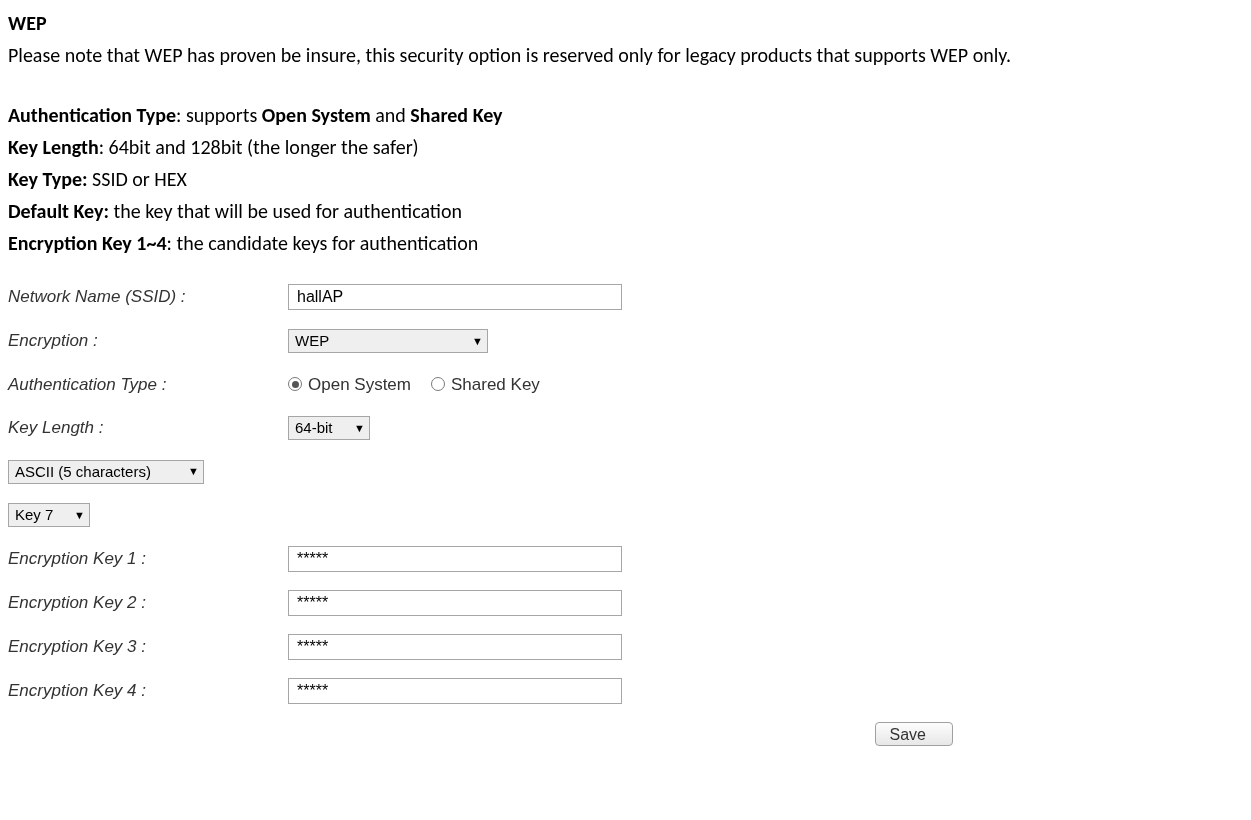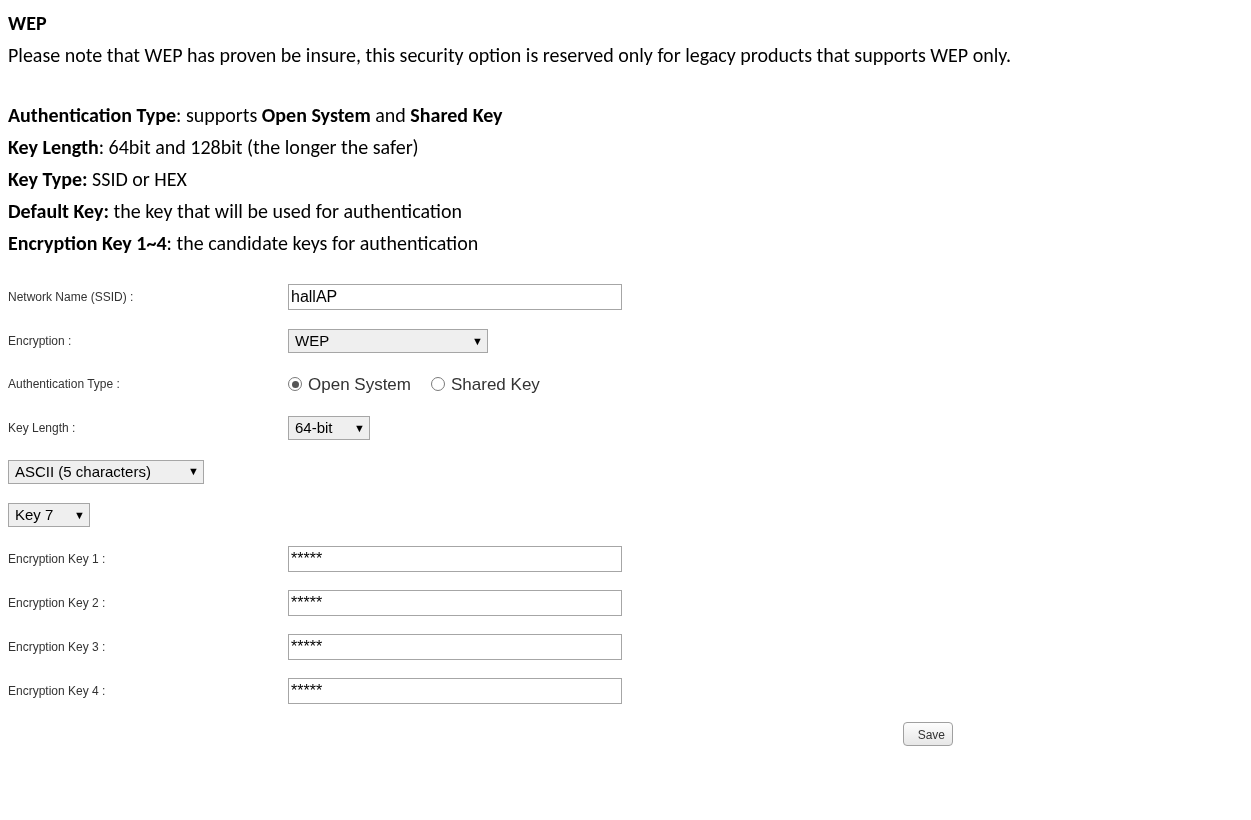--- a/index.html
+++ b/index.html
@@ -34,30 +34,31 @@
       margin: 8px 0 14px 2px;
     }
     .form-row {
       display: flex;
       align-items: center;
       margin-bottom: 18px;
     }
     .form-label {
       width: 280px;
       color: #333;
-      font-size: 12px;
+      font-size: 17px;
+      font-style: italic;
     }
     .form-control {
       flex: 0 0 auto;
     }
     input[type="text"], input[type="password"] {
       font-family: Arial, sans-serif;
       font-size: 16px;
       height: 26px;
-      padding: 2px 2px;
+      padding: 2px 8px;
       border: 1px solid #a6a6a6;
       background: #fff;
       color: #000;
     }
     .input-ssid { width: 334px; }
     .input-key  { width: 334px; }
 
     .select-wrap {
       display: inline-flex;
       align-items: center;
@@ -85,26 +86,26 @@
       border: 1px solid #7a7a7a; background: #fff;
       display: inline-flex; align-items: center; justify-content: center;
       margin-right: 6px;
     }
     .radio-dot.sel::after { content: ""; width: 7px; height: 7px; border-radius: 50%; background: #555; }
     .radio-item { display: inline-flex; align-items: center; margin-right: 20px; }
 
     .save-row { display: flex; justify-content: flex-end; width: 945px; }
     .save-btn {
       font-family: Arial, sans-serif;
-      font-size: 12px;
+      font-size: 16px;
       color: #333;
       background: linear-gradient(#fdfdfd, #e7e7e7);
       border: 1px solid #a0a0a0;
       border-radius: 4px;
-      padding: 3px 7px 0 14px;
+      padding: 3px 26px 0 14px;
       height: 24px;
       line-height: 18px;
     }
   </style>
 </head>
 <body>
 
 <div class="doc-heading">WEP</div>
 <div class="doc-note">Please note that WEP has proven be insure, this security option is reserved only for legacy products that supports WEP only.</div>
 

